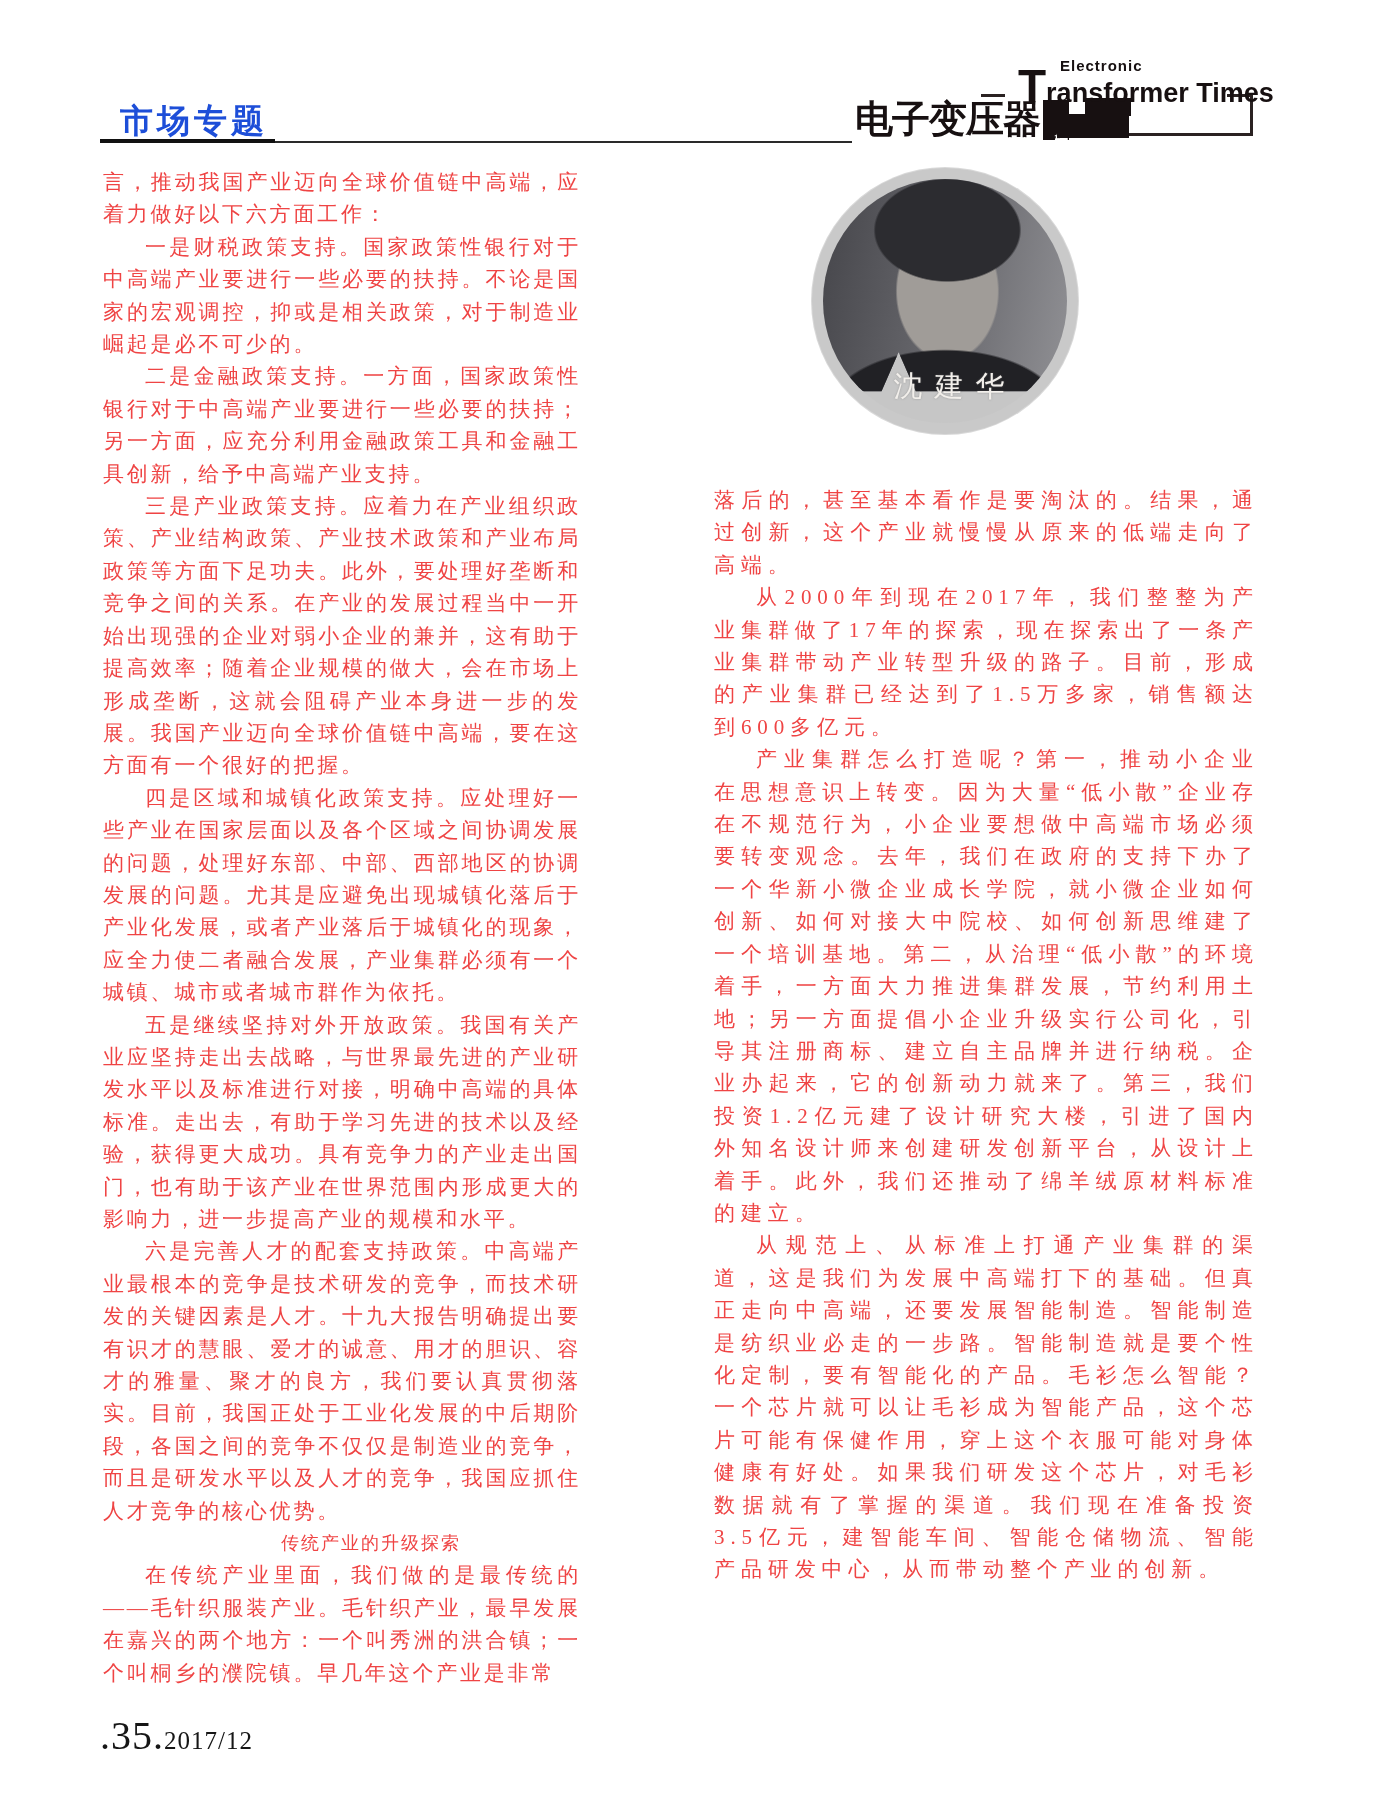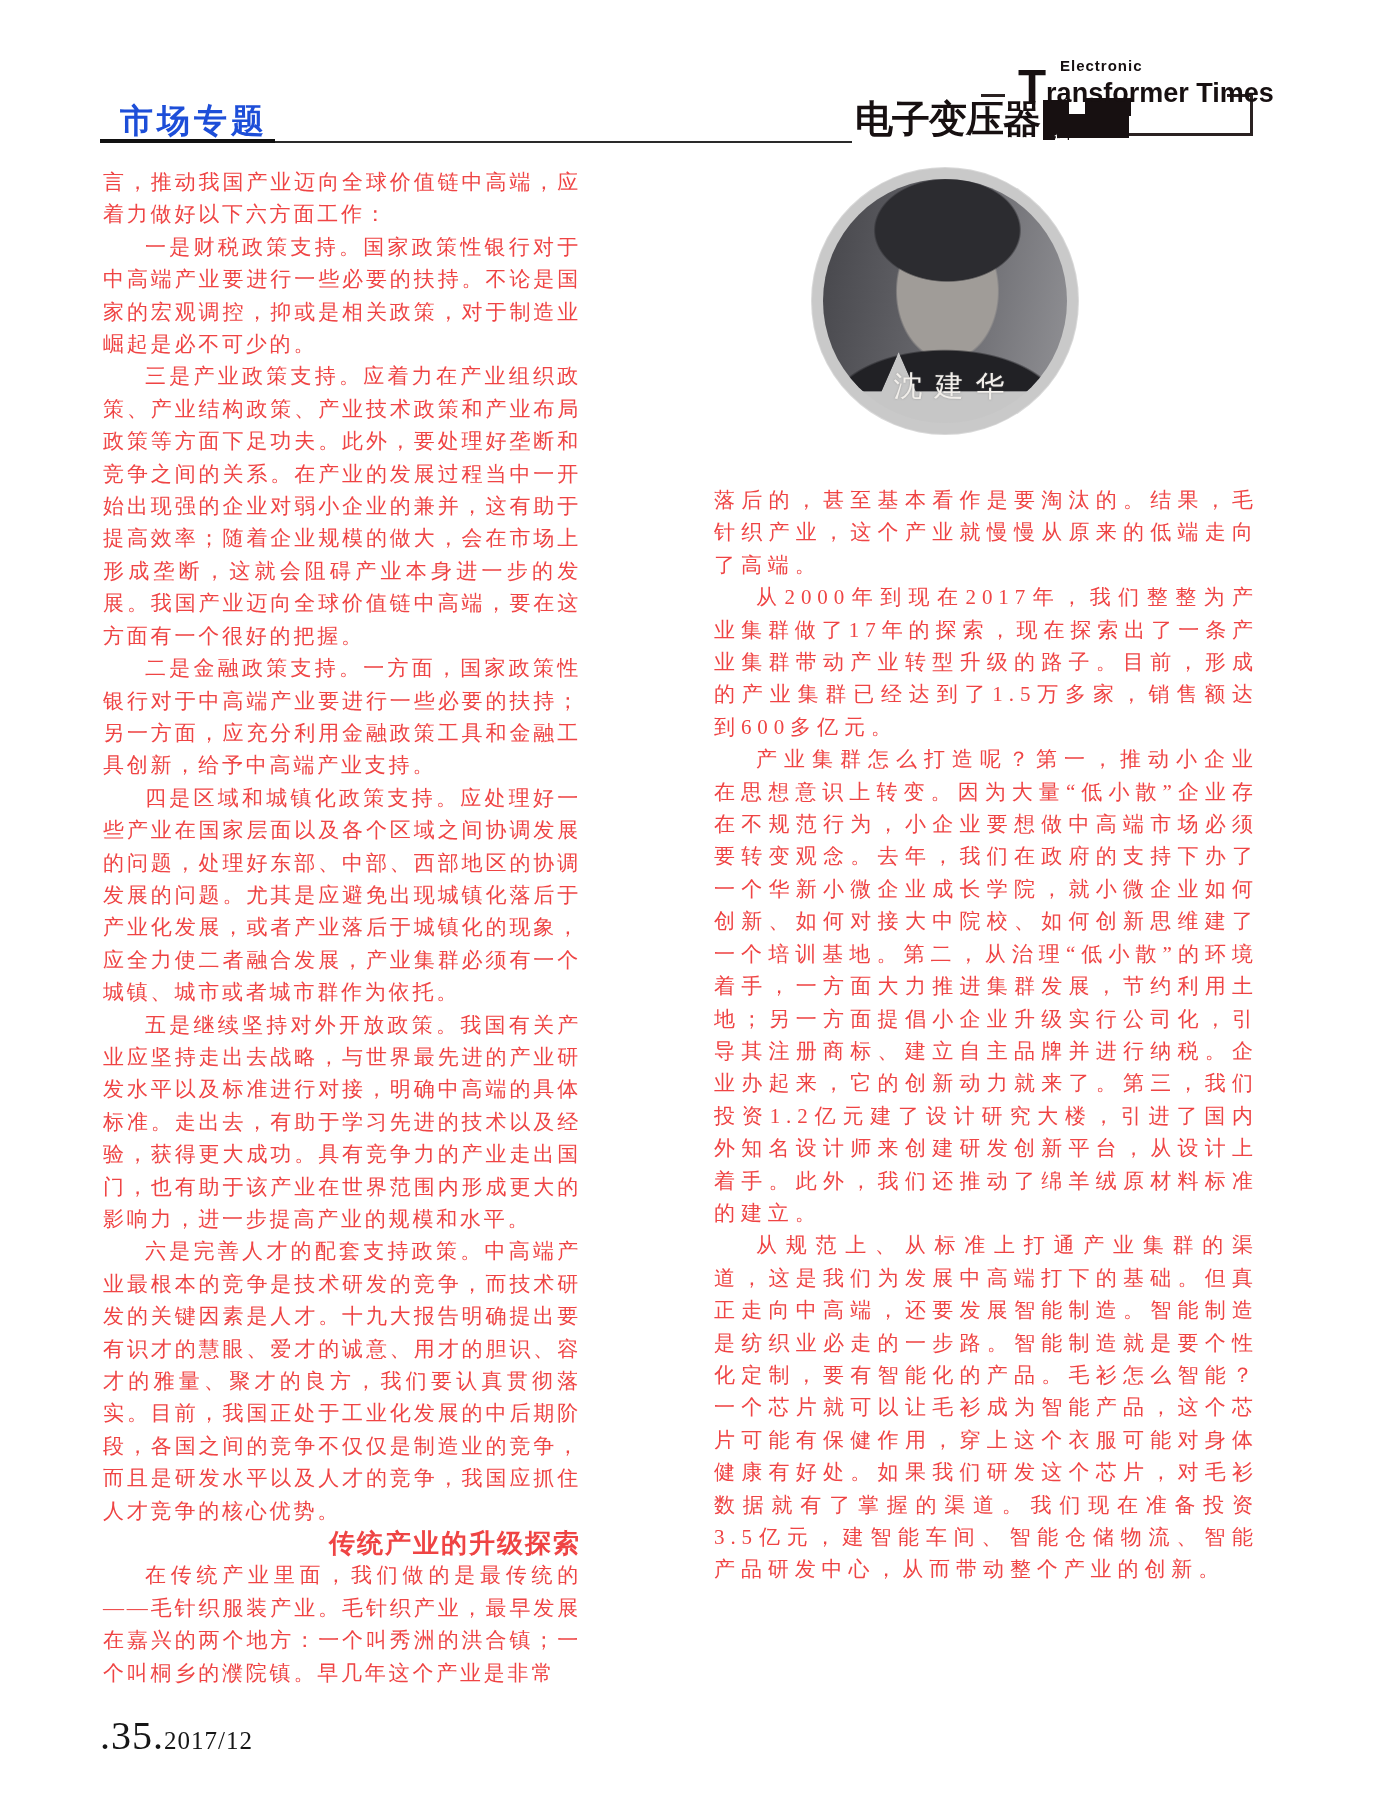--- a/index.html
+++ b/index.html
@@ -60,22 +60,22 @@
     color:#f2efeb;font-size:29px;letter-spacing:12px;text-indent:12px;
     font-family:"Liberation Serif", serif;text-shadow:0 0 2px rgba(120,120,120,.6);
   }
   
   .col{position:absolute;text-align:justify;color:#ef4444;}
   .col p{margin:0;font-size:21px;line-height:32.4px;text-indent:2em;}
   .col p.noindent{text-indent:0;}
   .col-left{left:103px;top:166px;width:478px;letter-spacing:2.8px;}
   .col-right{left:714px;top:484px;width:545px;letter-spacing:5.9px;}
   .col p.heading{
-    font-family:"Liberation Sans", sans-serif;font-weight:bold;font-size:26px;
-    text-indent:58px;letter-spacing:2px;text-align:right;
+    font-family:"Liberation Sans", sans-serif;font-weight:normal;font-size:18px;
+    text-indent:58px;letter-spacing:2px;text-align:center;
   }
   
   .footer{position:absolute;left:100px;top:1712px;white-space:nowrap;text-align:center;}
   .footer .page-num{font-size:40px;color:#161616;letter-spacing:1px;}
   .footer .issue{font-size:25px;color:#161616;letter-spacing:1px;}
 </style>
 </head>
 <body>
 
 <div class="page">
@@ -103,31 +103,31 @@
   <div class="photo">
     <div class="photo-inner">
       <div class="portrait"></div>
       <div class="photo-caption">沈建华</div>
     </div>
   </div>
 
   <div class="col col-left">
     <p class="noindent">言，推动我国产业迈向全球价值链中高端，应着力做好以下六方面工作：</p>
     <p>一是财税政策支持。国家政策性银行对于中高端产业要进行一些必要的扶持。不论是国家的宏观调控，抑或是相关政策，对于制造业崛起是必不可少的。</p>
+    <p>二是金融政策支持。一方面，国家政策性银行对于中高端产业要进行一些必要的扶持；另一方面，应充分利用金融政策工具和金融工具创新，给予中高端产业支持。</p>
     <p>三是产业政策支持。应着力在产业组织政策、产业结构政策、产业技术政策和产业布局政策等方面下足功夫。此外，要处理好垄断和竞争之间的关系。在产业的发展过程当中一开始出现强的企业对弱小企业的兼并，这有助于提高效率；随着企业规模的做大，会在市场上形成垄断，这就会阻碍产业本身进一步的发展。我国产业迈向全球价值链中高端，要在这方面有一个很好的把握。</p>
-    <p>二是金融政策支持。一方面，国家政策性银行对于中高端产业要进行一些必要的扶持；另一方面，应充分利用金融政策工具和金融工具创新，给予中高端产业支持。</p>
     <p>四是区域和城镇化政策支持。应处理好一些产业在国家层面以及各个区域之间协调发展的问题，处理好东部、中部、西部地区的协调发展的问题。尤其是应避免出现城镇化落后于产业化发展，或者产业落后于城镇化的现象，应全力使二者融合发展，产业集群必须有一个城镇、城市或者城市群作为依托。</p>
     <p>五是继续坚持对外开放政策。我国有关产业应坚持走出去战略，与世界最先进的产业研发水平以及标准进行对接，明确中高端的具体标准。走出去，有助于学习先进的技术以及经验，获得更大成功。具有竞争力的产业走出国门，也有助于该产业在世界范围内形成更大的影响力，进一步提高产业的规模和水平。</p>
     <p>六是完善人才的配套支持政策。中高端产业最根本的竞争是技术研发的竞争，而技术研发的关键因素是人才。十九大报告明确提出要有识才的慧眼、爱才的诚意、用才的胆识、容才的雅量、聚才的良方，我们要认真贯彻落实。目前，我国正处于工业化发展的中后期阶段，各国之间的竞争不仅仅是制造业的竞争，而且是研发水平以及人才的竞争，我国应抓住人才竞争的核心优势。</p>
     <p class="heading">传统产业的升级探索</p>
     <p>在传统产业里面，我们做的是最传统的——毛针织服装产业。毛针织产业，最早发展在嘉兴的两个地方：一个叫秀洲的洪合镇；一个叫桐乡的濮院镇。早几年这个产业是非常</p>
   </div>
 
   <div class="col col-right">
-    <p class="noindent">落后的，甚至基本看作是要淘汰的。结果，毛针织产业，这个产业就慢慢从原来的低端走向了高端。</p>
+    <p class="noindent">落后的，甚至基本看作是要淘汰的。结果，通过创新，这个产业就慢慢从原来的低端走向了高端。</p>
     <p>从2000年到现在2017年，我们整整为产业集群做了17年的探索，现在探索出了一条产业集群带动产业转型升级的路子。目前，形成的产业集群已经达到了1.5万多家，销售额达到600多亿元。</p>
     <p>产业集群怎么打造呢？第一，推动小企业在思想意识上转变。因为大量“低小散”企业存在不规范行为，小企业要想做中高端市场必须要转变观念。去年，我们在政府的支持下办了一个华新小微企业成长学院，就小微企业如何创新、如何对接大中院校、如何创新思维建了一个培训基地。第二，从治理“低小散”的环境着手，一方面大力推进集群发展，节约利用土地；另一方面提倡小企业升级实行公司化，引导其注册商标、建立自主品牌并进行纳税。企业办起来，它的创新动力就来了。第三，我们投资1.2亿元建了设计研究大楼，引进了国内外知名设计师来创建研发创新平台，从设计上着手。此外，我们还推动了绵羊绒原材料标准的建立。</p>
     <p>从规范上、从标准上打通产业集群的渠道，这是我们为发展中高端打下的基础。但真正走向中高端，还要发展智能制造。智能制造是纺织业必走的一步路。智能制造就是要个性化定制，要有智能化的产品。毛衫怎么智能？一个芯片就可以让毛衫成为智能产品，这个芯片可能有保健作用，穿上这个衣服可能对身体健康有好处。如果我们研发这个芯片，对毛衫数据就有了掌握的渠道。我们现在准备投资3.5亿元，建智能车间、智能仓储物流、智能产品研发中心，从而带动整个产业的创新。</p>
   </div>
 
   <div class="footer">
     <span class="page-num">.35.</span><span class="issue">2017/12</span>
   </div>
 
 </div>

